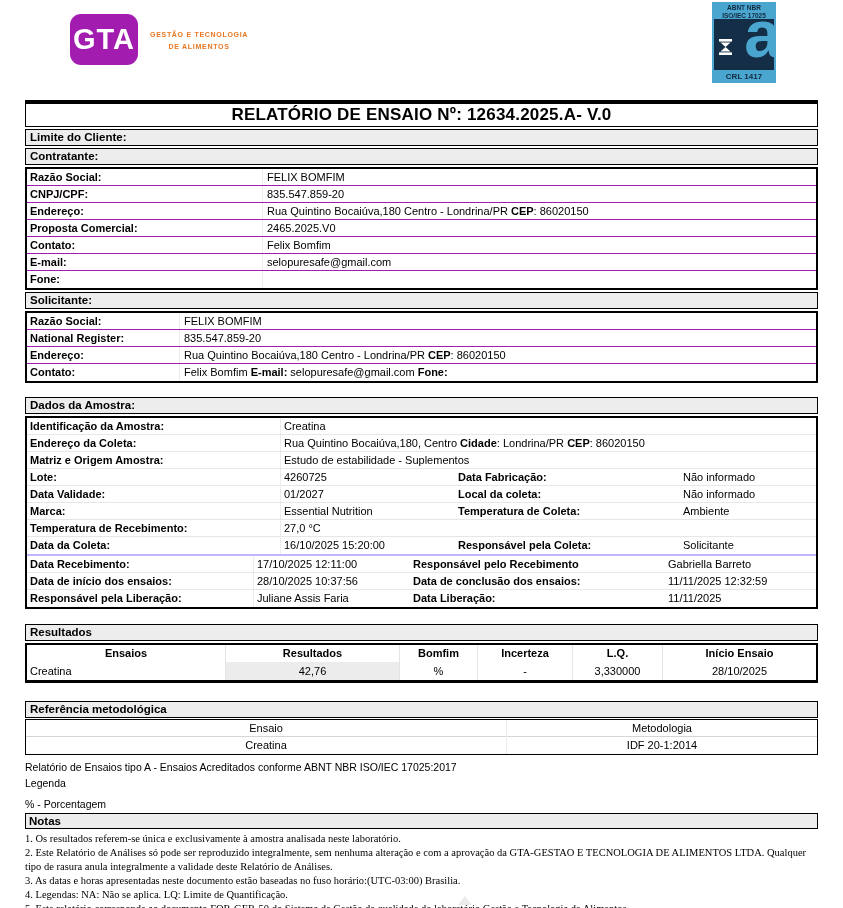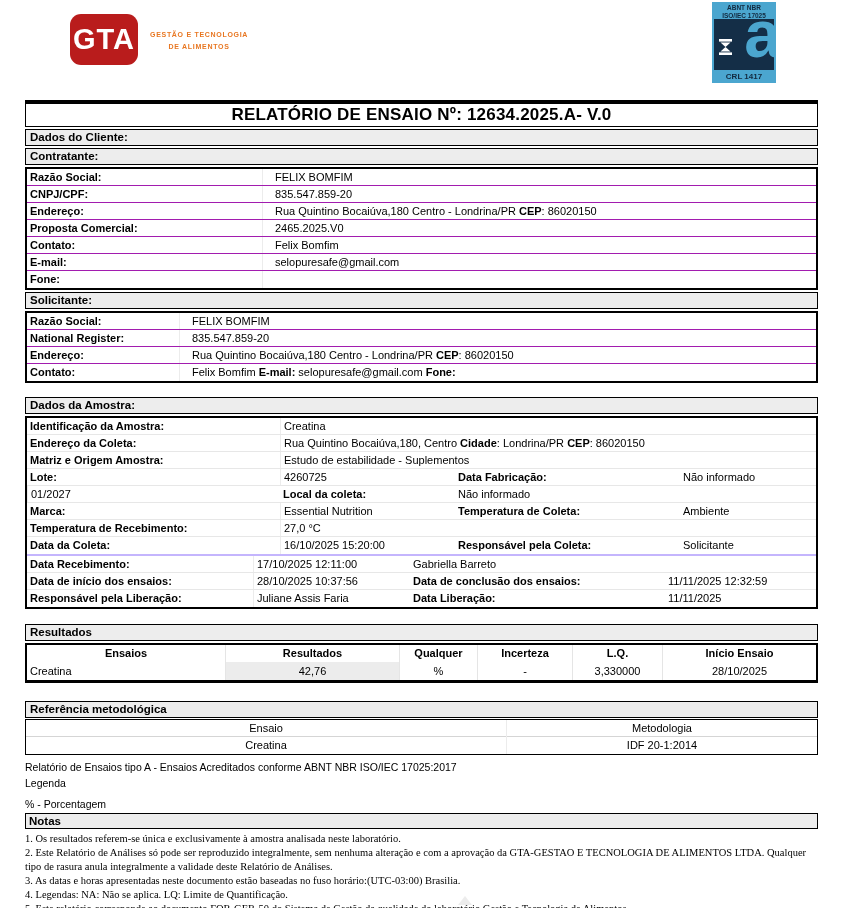--- a/index.html
+++ b/index.html
@@ -5,21 +5,21 @@
   * { margin:0; padding:0; box-sizing:border-box; }
   html,body { background:#ffffff; }
   .page {
     position:relative; width:843px; height:908px; background:#fff;
     font-family:"Liberation Sans", sans-serif; color:#000; overflow:hidden;
   }
 
   
   .logo-box {
     position:absolute; left:70px; top:14px; width:68px; height:51px;
-    background:#b91c1c; border-radius:11px;
+    background:#a21caf; border-radius:11px;
     display:flex; align-items:center; justify-content:center;
   }
   .logo-text {
     color:#fff; font-weight:bold; font-size:29px; letter-spacing:1px;
     font-family:"Liberation Sans", sans-serif;
   }
   .logo-subtitle {
     position:absolute; left:150px; top:29px; color:#E87722;
     font-size:7px; font-weight:bold; letter-spacing:0.7px;
     text-align:center; line-height:1.7; white-space:nowrap;
@@ -53,21 +53,21 @@
   }
   .bar {
     margin-top:2px; border:1px solid #000; background:#EDEDED;
     font-weight:bold; font-size:11.5px; padding:1px 4px; height:17px; line-height:13px;
   }
   .box { margin-top:2px; border:2px solid #000; background:#fff; }
 
   .kv-row { display:flex; height:17px; line-height:16px; font-size:11px; border-bottom:1px solid #a21caf; }
   .kv-row:last-child { border-bottom:none; }
   .kv-label { font-weight:bold; padding-left:3px; }
-  .kv-value { flex:1; border-left:1px solid #ECECEC; padding-left:12px; }
+  .kv-value { flex:1; border-left:1px solid #ECECEC; padding-left:4px; }
   .contratante .kv-label { width:235px; }
   .solicitante .kv-label { width:152px; }
   .b { font-weight:bold; }
 
   
   .am-row {
     display:grid; grid-template-columns:253px 175px 225px 1fr;
     height:17px; line-height:16px; font-size:11px; border-bottom:1px solid #E7E7E7;
   }
   .am-row > div { padding-left:3px; }
@@ -137,21 +137,21 @@
         </svg>
       </span>
     </div>
     <div class="badge-bottom">CRL 1417</div>
   </div>
 
   <div class="content">
 
     <div class="title-box">RELATÓRIO DE ENSAIO Nº: 12634.2025.A- V.0</div>
 
-    <div class="bar">Dados do Cliente:</div>
+    <div class="bar">Limite do Cliente:</div>
     <div class="bar">Contratante:</div>
 
     <div class="box contratante">
       <div class="kv-row">
         <div class="kv-label">Razão Social:</div>
         <div class="kv-value">FELIX BOMFIM</div>
       </div>
       <div class="kv-row">
         <div class="kv-label">CNPJ/CPF:</div>
         <div class="kv-value">835.547.859-20</div>
@@ -214,20 +214,21 @@
         <div class="lbl">Matriz e Origem Amostra:</div>
         <div class="span3">Estudo de estabilidade - Suplementos</div>
       </div>
       <div class="am-row">
         <div class="lbl">Lote:</div>
         <div class="v1">4260725</div>
         <div class="lbl">Data Fabricação:</div>
         <div>Não informado</div>
       </div>
       <div class="am-row">
+        <div class="lbl">Data Validade:</div>
         <div class="v1">01/2027</div>
         <div class="lbl">Local da coleta:</div>
         <div>Não informado</div>
       </div>
       <div class="am-row">
         <div class="lbl">Marca:</div>
         <div class="v1">Essential Nutrition</div>
         <div class="lbl">Temperatura de Coleta:</div>
         <div>Ambiente</div>
       </div>
@@ -241,20 +242,21 @@
         <div class="lbl">Data da Coleta:</div>
         <div class="v1">16/10/2025 15:20:00</div>
         <div class="lbl">Responsável pela Coleta:</div>
         <div>Solicitante</div>
       </div>
 
       <div class="am-bottom">
         <div class="am-row">
           <div class="lbl">Data Recebimento:</div>
           <div class="v1">17/10/2025 12:11:00</div>
+          <div class="lbl">Responsável pelo Recebimento</div>
           <div>Gabriella Barreto</div>
         </div>
         <div class="am-row">
           <div class="lbl">Data de início dos ensaios:</div>
           <div class="v1">28/10/2025 10:37:56</div>
           <div class="lbl">Data de conclusão dos ensaios:</div>
           <div>11/11/2025 12:32:59</div>
         </div>
         <div class="am-row" style="border-bottom:none;">
           <div class="lbl">Responsável pela Liberação:</div>
@@ -264,21 +266,21 @@
         </div>
       </div>
     </div>
 
     <div class="bar" style="margin-top:15px;">Resultados</div>
 
     <div class="res-table">
       <div class="res-grid res-header">
         <div>Ensaios</div>
         <div>Resultados</div>
-        <div>Qualquer</div>
+        <div>Bomfim</div>
         <div>Incerteza</div>
         <div>L.Q.</div>
         <div>Início Ensaio</div>
       </div>
       <div class="res-grid res-row">
         <div>Creatina</div>
         <div class="cell-shaded">42,76</div>
         <div>%</div>
         <div>-</div>
         <div>3,330000</div>

